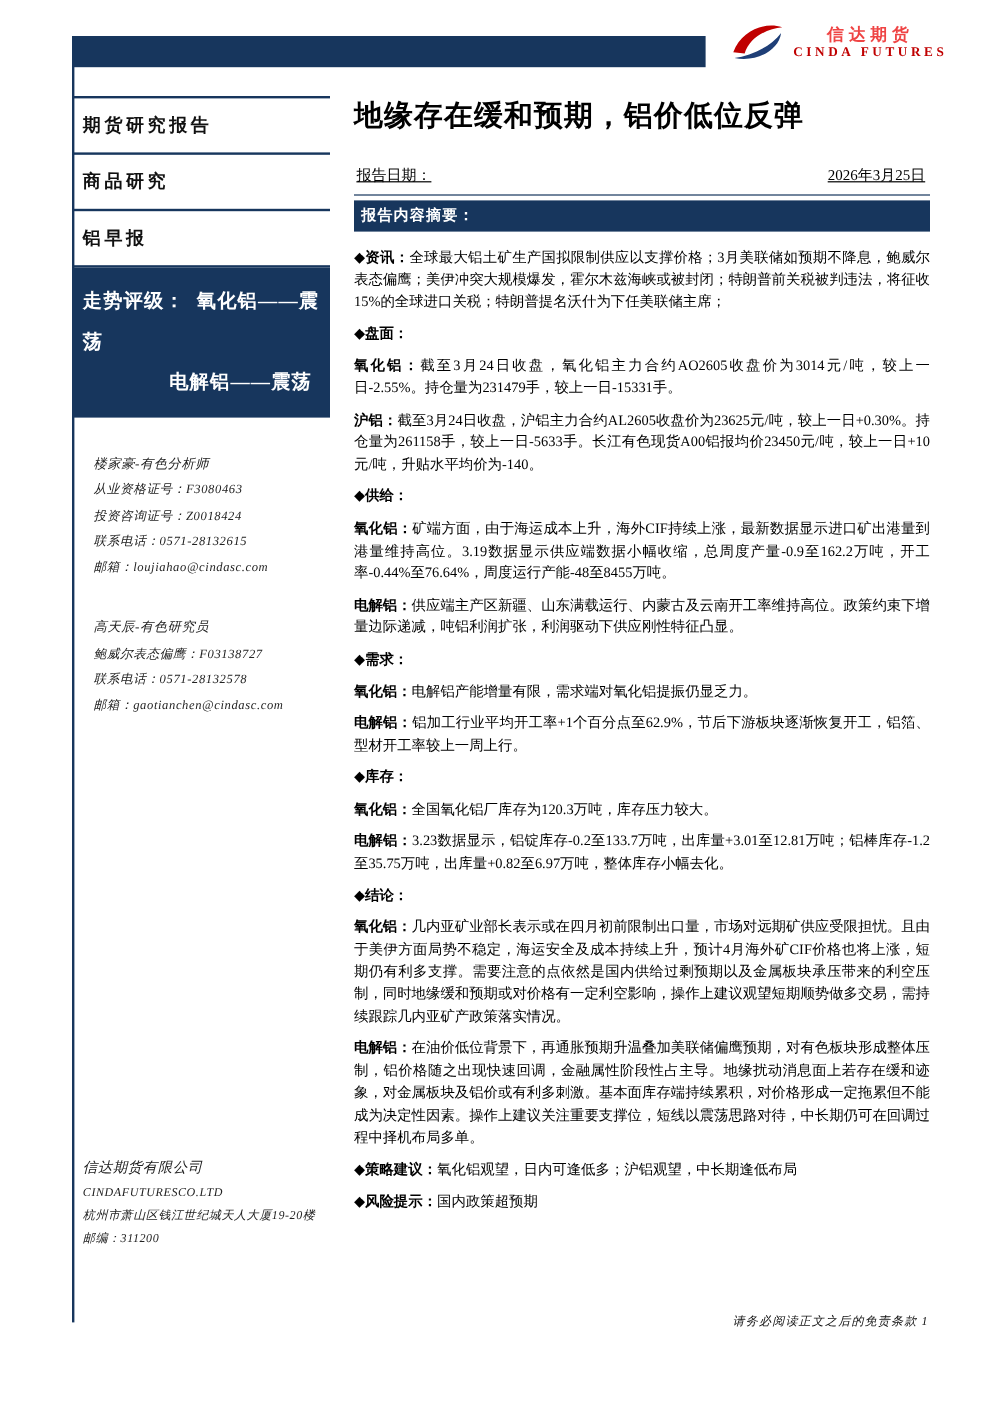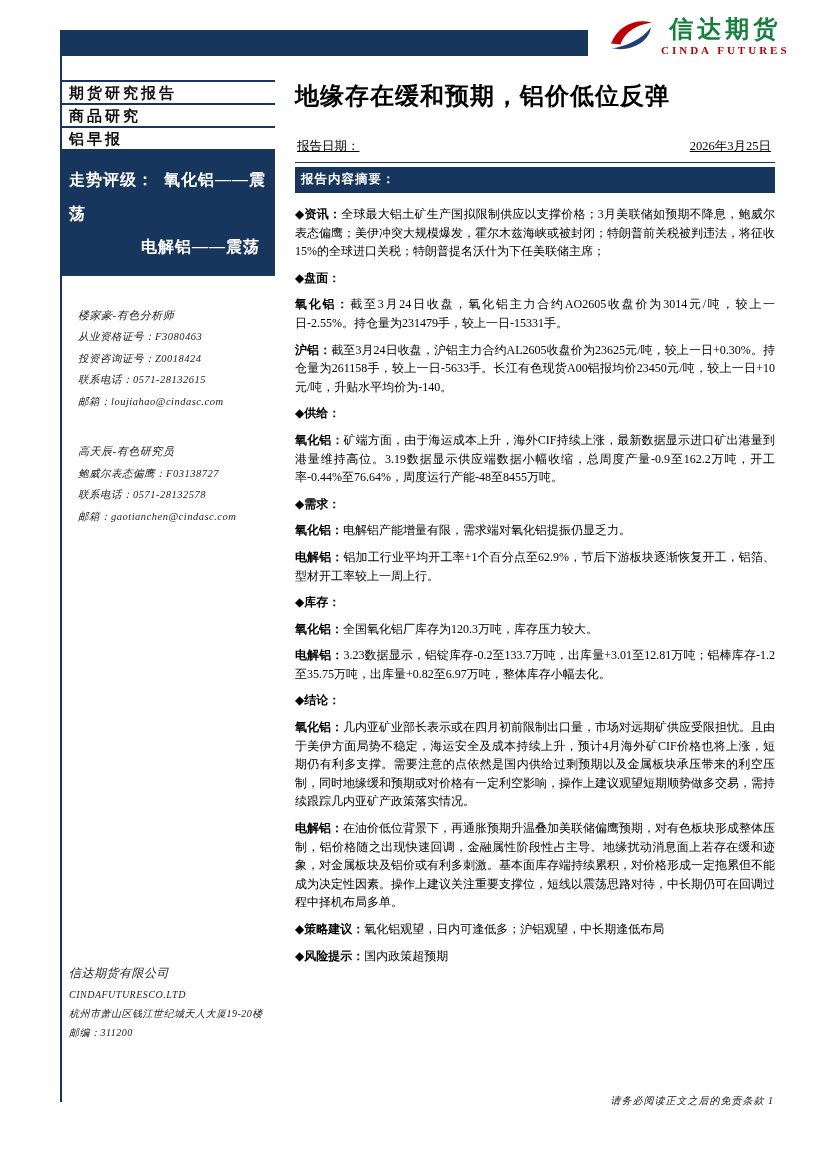--- a/index.html
+++ b/index.html
@@ -10,27 +10,27 @@
     color:#000;
   }
   .page { position:absolute; inset:0; overflow:hidden; background:#fff; }
 
   
   .topbar { position:absolute; left:60px; top:30px; width:528px; height:26px; background:#17365d; }
   .vline  { position:absolute; left:60px; top:30px; width:2px; height:1072px; background:#17365d; }
   .logo { position:absolute; left:608px; top:12px; width:170px; height:48px; display:flex; align-items:center; gap:7px; }
   .logo-swoosh { width:46px; height:38px; flex:0 0 auto; }
   .logo-text { display:flex; flex-direction:column; align-items:center; }
-  .logo-cn { font-size:24px; font-weight:bold; color:#15803d; letter-spacing:4px; line-height:1.15; white-space:nowrap; }
+  .logo-cn { font-size:14px; font-weight:bold; color:#ef4444; letter-spacing:4px; line-height:1.15; white-space:nowrap; }
   .logo-en { font-size:11px; font-weight:bold; color:#c00000; letter-spacing:3px; white-space:nowrap; }
 
   
   .sidebar { position:absolute; left:60px; top:80px; width:215px; }
   .side-sections { border-top:2px solid #17365d; }
-  .side-section { height:23px; display:flex; align-items:flex-end; padding-left:9px;
+  .side-section { height:47px; display:flex; align-items:center; padding-left:9px;
     border-bottom:2px solid #17365d; font-size:15px; font-weight:bold; letter-spacing:3px; color:#111; }
   .rating { background:#17365d; color:#fff; font-size:16px; font-weight:bold;
     padding:12px 8px 12px 9px; line-height:2.1; letter-spacing:1px; }
   .rating-line1 span:first-child { margin-right:10px; }
   .rating-line2 { padding-left:72px; }
   .analyst { margin-top:28px; padding-left:18px; font-style:italic; font-size:10.5px;
     color:#222; line-height:2.05; letter-spacing:0.5px; }
   .analyst .a-name { font-size:11px; }
   .company { position:absolute; left:69px; top:962px; width:210px; font-style:italic;
     color:#222; line-height:1.9; letter-spacing:0.5px; }
@@ -122,20 +122,21 @@
 
     <div class="summary-bar">报告内容摘要：</div>
 
     <div class="content">
       <p class="para"><b class="lbl">◆资讯：</b><span>全球最大铝土矿生产国拟限制供应以支撑价格；3月美联储如预期不降息，鲍威尔表态偏鹰；美伊冲突大规模爆发，霍尔木兹海峡或被封闭；特朗普前关税被判违法，将征收15%的全球进口关税；特朗普提名沃什为下任美联储主席；</span></p>
       <p class="para"><b class="lbl">◆盘面：</b><span></span></p>
       <p class="para"><b class="lbl">氧化铝：</b><span>截至3月24日收盘，氧化铝主力合约AO2605收盘价为3014元/吨，较上一日-2.55%。持仓量为231479手，较上一日-15331手。</span></p>
       <p class="para"><b class="lbl">沪铝：</b><span>截至3月24日收盘，沪铝主力合约AL2605收盘价为23625元/吨，较上一日+0.30%。持仓量为261158手，较上一日-5633手。长江有色现货A00铝报均价23450元/吨，较上一日+10元/吨，升贴水平均价为-140。</span></p>
       <p class="para"><b class="lbl">◆供给：</b><span></span></p>
       <p class="para"><b class="lbl">氧化铝：</b><span>矿端方面，由于海运成本上升，海外CIF持续上涨，最新数据显示进口矿出港量到港量维持高位。3.19数据显示供应端数据小幅收缩，总周度产量-0.9至162.2万吨，开工率-0.44%至76.64%，周度运行产能-48至8455万吨。</span></p>
+      <p class="para"><b class="lbl">电解铝：</b><span>供应端主产区新疆、山东满载运行、内蒙古及云南开工率维持高位。政策约束下增量边际递减，吨铝利润扩张，利润驱动下供应刚性特征凸显。</span></p>
       <p class="para"><b class="lbl">◆需求：</b><span></span></p>
       <p class="para"><b class="lbl">氧化铝：</b><span>电解铝产能增量有限，需求端对氧化铝提振仍显乏力。</span></p>
       <p class="para"><b class="lbl">电解铝：</b><span>铝加工行业平均开工率+1个百分点至62.9%，节后下游板块逐渐恢复开工，铝箔、型材开工率较上一周上行。</span></p>
       <p class="para"><b class="lbl">◆库存：</b><span></span></p>
       <p class="para"><b class="lbl">氧化铝：</b><span>全国氧化铝厂库存为120.3万吨，库存压力较大。</span></p>
       <p class="para"><b class="lbl">电解铝：</b><span>3.23数据显示，铝锭库存-0.2至133.7万吨，出库量+3.01至12.81万吨；铝棒库存-1.2至35.75万吨，出库量+0.82至6.97万吨，整体库存小幅去化。</span></p>
       <p class="para"><b class="lbl">◆结论：</b><span></span></p>
       <p class="para"><b class="lbl">氧化铝：</b><span>几内亚矿业部长表示或在四月初前限制出口量，市场对远期矿供应受限担忧。且由于美伊方面局势不稳定，海运安全及成本持续上升，预计4月海外矿CIF价格也将上涨，短期仍有利多支撑。需要注意的点依然是国内供给过剩预期以及金属板块承压带来的利空压制，同时地缘缓和预期或对价格有一定利空影响，操作上建议观望短期顺势做多交易，需持续跟踪几内亚矿产政策落实情况。</span></p>
       <p class="para"><b class="lbl">电解铝：</b><span>在油价低位背景下，再通胀预期升温叠加美联储偏鹰预期，对有色板块形成整体压制，铝价格随之出现快速回调，金融属性阶段性占主导。地缘扰动消息面上若存在缓和迹象，对金属板块及铝价或有利多刺激。基本面库存端持续累积，对价格形成一定拖累但不能成为决定性因素。操作上建议关注重要支撑位，短线以震荡思路对待，中长期仍可在回调过程中择机布局多单。</span></p>
       <p class="para"><b class="lbl">◆策略建议：</b><span>氧化铝观望，日内可逢低多；沪铝观望，中长期逢低布局</span></p>

